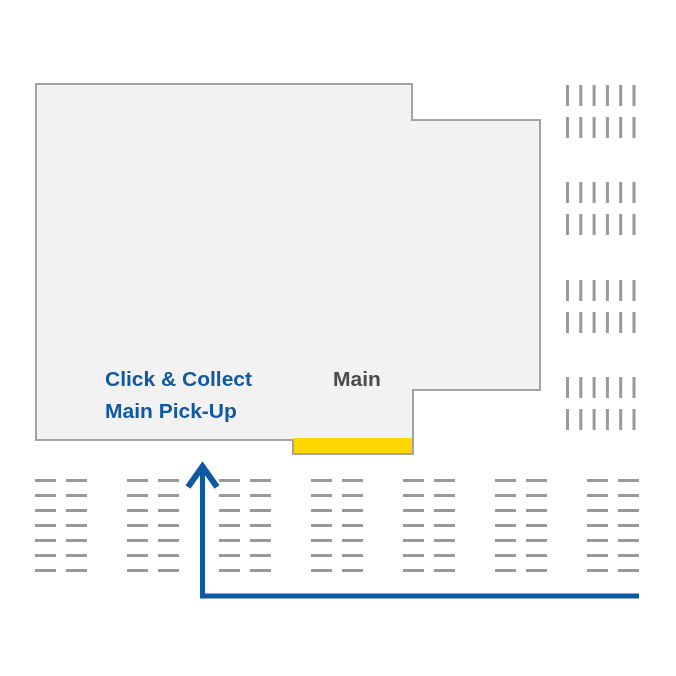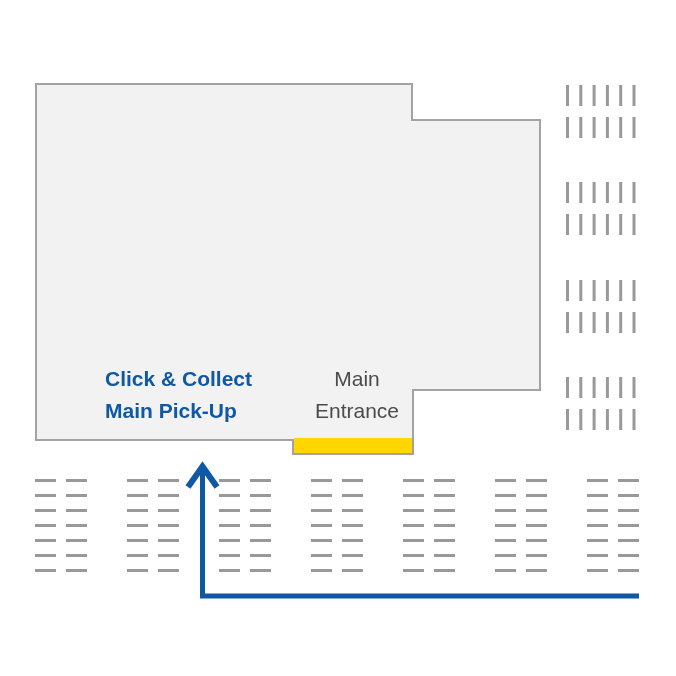--- a/index.html
+++ b/index.html
@@ -32,21 +32,21 @@
     left: 105px;
     top: 363px;
     font-weight: 700;
     color: var(--blue, #0f58a3);
     text-align: left;
   }
   .label-gray {
     left: 287px;
     top: 363px;
     width: 140px;
-    font-weight: 400;
+    font-weight: 700;
     color: var(--label-gray, #4b4b4b);
     text-align: center;
   }
 </style>
 </head>
 <body style="background: rgb(255, 255, 255);">
 
 <div class="canvas">
 
   <svg class="scene" width="676" height="676" viewBox="0 0 676 676">
@@ -212,16 +212,15 @@
     </g>
   </svg>
 
   <div class="label label-blue">
     <div>Click &amp; Collect</div>
     <div>Main Pick-Up</div>
   </div>
 
   <div class="label label-gray">
     <div>Main</div>
-    <div>Entrance</div>
   </div>
 
 </div>
 
 </body></html>

